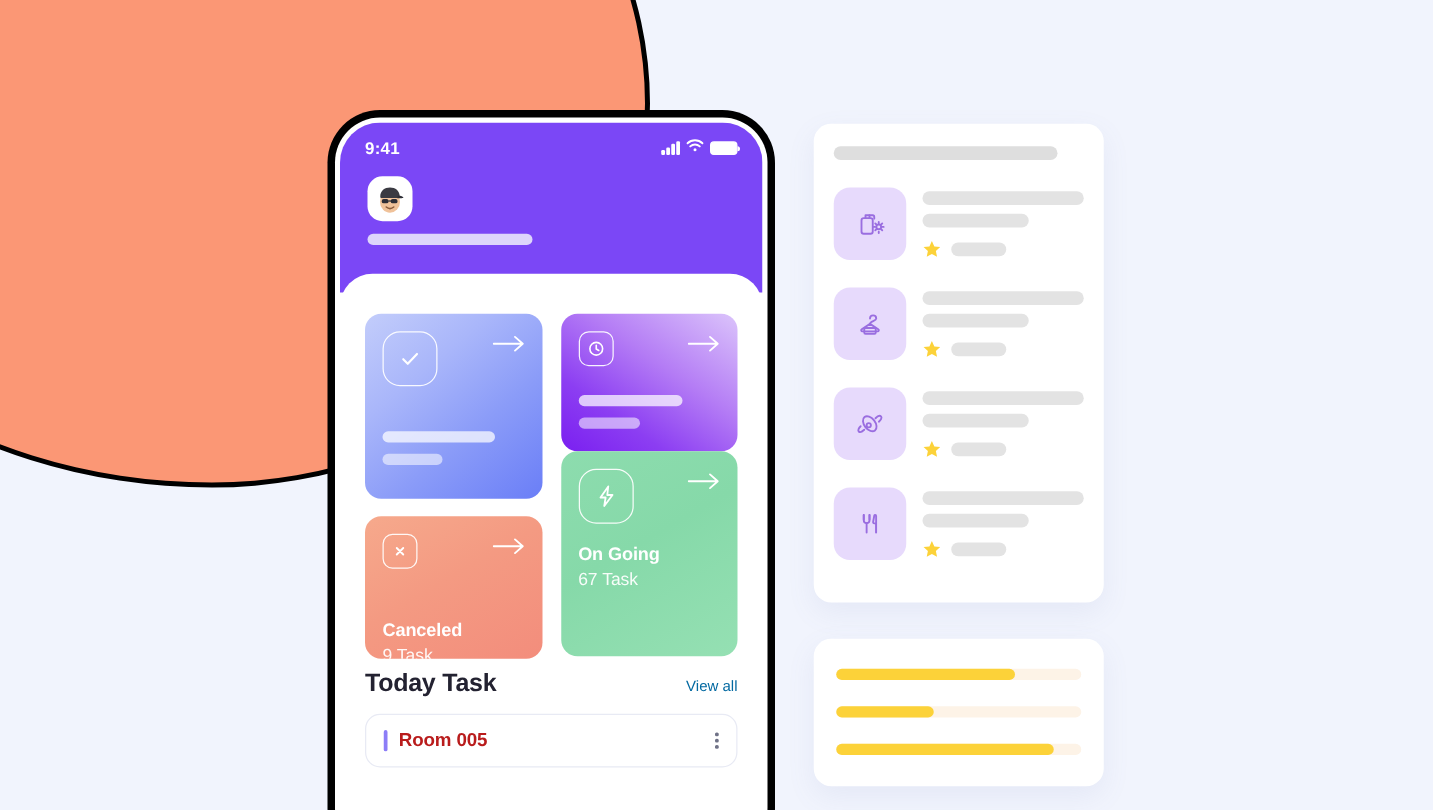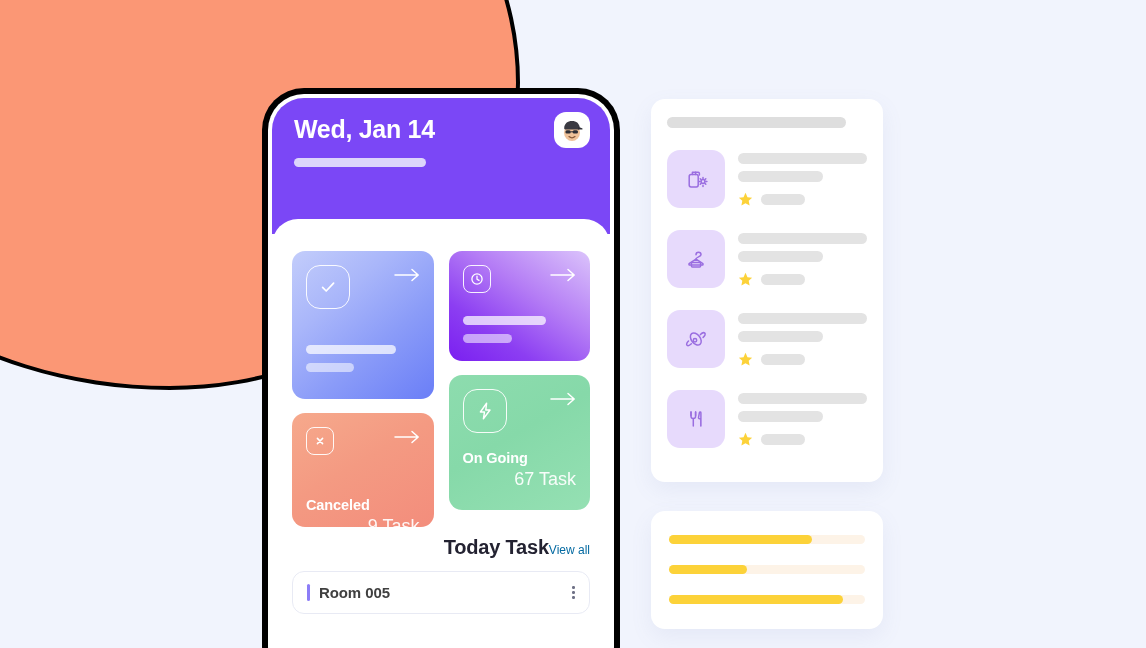--- a/index.html
+++ b/index.html
@@ -208,61 +208,59 @@
   .card-prog {
     height: 110px;
     background: linear-gradient(215deg, #dbc4fb 0%, #b47cf5 40%, #8c3ef2 72%, #7a1ff0 100%);
   }
   .card-cancel {
     height: 114px;
     background: linear-gradient(150deg, #f6a98c 0%, #f49a82 45%, #f38d7c 100%);
     margin-top: 14px;
   }
   .card-going {
-    height: 135px;
+    height: 164px;
     background: linear-gradient(150deg, #8ddcae 0%, #86d9a9 45%, #95e0b3 100%);
-    margin-top: 14px;
   }
   .tcard .stat-name {
     color: #fff;
     font-weight: bold;
     font-size: 14.5px;
     letter-spacing: -0.1px;
   }
   .tcard .stat-count {
     color: rgba(255,255,255,.93);
-    font-size: 18px;
+    font-size: 14px;
     margin-top: 3px;
-    text-align: right;
   }
 
   
   .today-head {
     margin-top: 15px;
     display:flex;
     align-items: baseline;
-    justify-content: flex-end;
+    justify-content: space-between;
   }
   .viewall {
     color: #0369a1;
     font-size: 12px;
   }
   .today-item {
     margin-top: 12px;
     border: 1.3px solid #e8eaf4;
     border-radius: 12px;
     background: #fff;
     padding: 12px 14px;
     display:flex;
     align-items:center;
     justify-content: space-between;
   }
   .ti-left { display:flex; align-items:center; gap: 9px; }
   .ti-bar { width: 3px; height: 17px; border-radius: 2px; background: #8c7df7; }
-  .ti-title { color: #404040; font-size: 15px; font-weight: bold; letter-spacing: -0.1px; }
+  .ti-title { color: #b91c1c; font-size: 15px; font-weight: bold; letter-spacing: -0.1px; }
   .dots { display:flex; flex-direction: column; gap:2.4px; align-items:center; }
   .dots span { width: 2.6px; height: 2.6px; border-radius: 50%; background: #707287; display:block; }
 
   
   .rcard {
     position: absolute;
     left: 651px;
     background: #ffffff;
     border-radius: 14px;
     box-shadow: 0 8px 22px rgba(106,120,180,.09);
@@ -307,23 +305,41 @@
 <div id="stage">
 
   <div class="blob"></div>
 
   <div class="phone">
     <div class="phone-inner-white">
       <div class="screen">
 
         <div class="app-header">
 
+          <div class="statusbar">
+            <div class="status-time">9:41</div>
+            <div class="status-icons">
+              <span class="sig-bars">
+                <i></i>
+                  <i></i>
+                  <i></i>
+                  <i></i>
+              </span>
+              <span>
+                <svg width="14" height="11" viewBox="0 0 14 11" fill="none">
+                  <path d="M1 3.6C2.6 2.1 4.7 1.2 7 1.2s4.4.9 6 2.4" stroke="#fff" stroke-width="1.6" stroke-linecap="round"></path>
+                  <path d="M3.2 6.1C4.25 5.1 5.55 4.5 7 4.5s2.75.6 3.8 1.6" stroke="#fff" stroke-width="1.6" stroke-linecap="round"></path>
+                  <circle cx="7" cy="8.7" r="1.2" fill="#fff"></circle>
+                </svg>
+              </span>
+              <span class="batt"></span>
+            </div>
+          </div>
 
           <div class="header-row">
-            <h1 class="date-title">Wed, Jan 14</h1>
             <div class="avatar">
               <svg width="30" height="30" viewBox="0 0 30 30">
                 <ellipse cx="15" cy="17.5" rx="8" ry="8.6" fill="#f0c29a"></ellipse>
                 <path d="M7.2 13.2c0-4.6 3.5-7.2 7.8-7.2s7.8 2.6 7.8 7.2c0 .8-.4 1.2-1.1 1.2H8.3c-.7 0-1.1-.4-1.1-1.2z" fill="#3a3a42"></path>
                 <path d="M21.4 12.3c2.4.2 4.3.9 4.3 1.7 0 .5-1 .6-2.6.6h-2.3z" fill="#2e2e36"></path>
                 <rect x="8.4" y="15.2" width="5.4" height="3.4" rx="1.5" fill="#2e2e36"></rect>
                 <rect x="15.6" y="15.2" width="5.4" height="3.4" rx="1.5" fill="#2e2e36"></rect>
                 <rect x="13.6" y="16.3" width="2.4" height="1" fill="#2e2e36"></rect>
                 <path d="M12 21.6c1.8 1.5 4.2 1.5 6 0" stroke="#8a5a3a" stroke-width="1.3" stroke-linecap="round" fill="none"></path>
               </svg>

